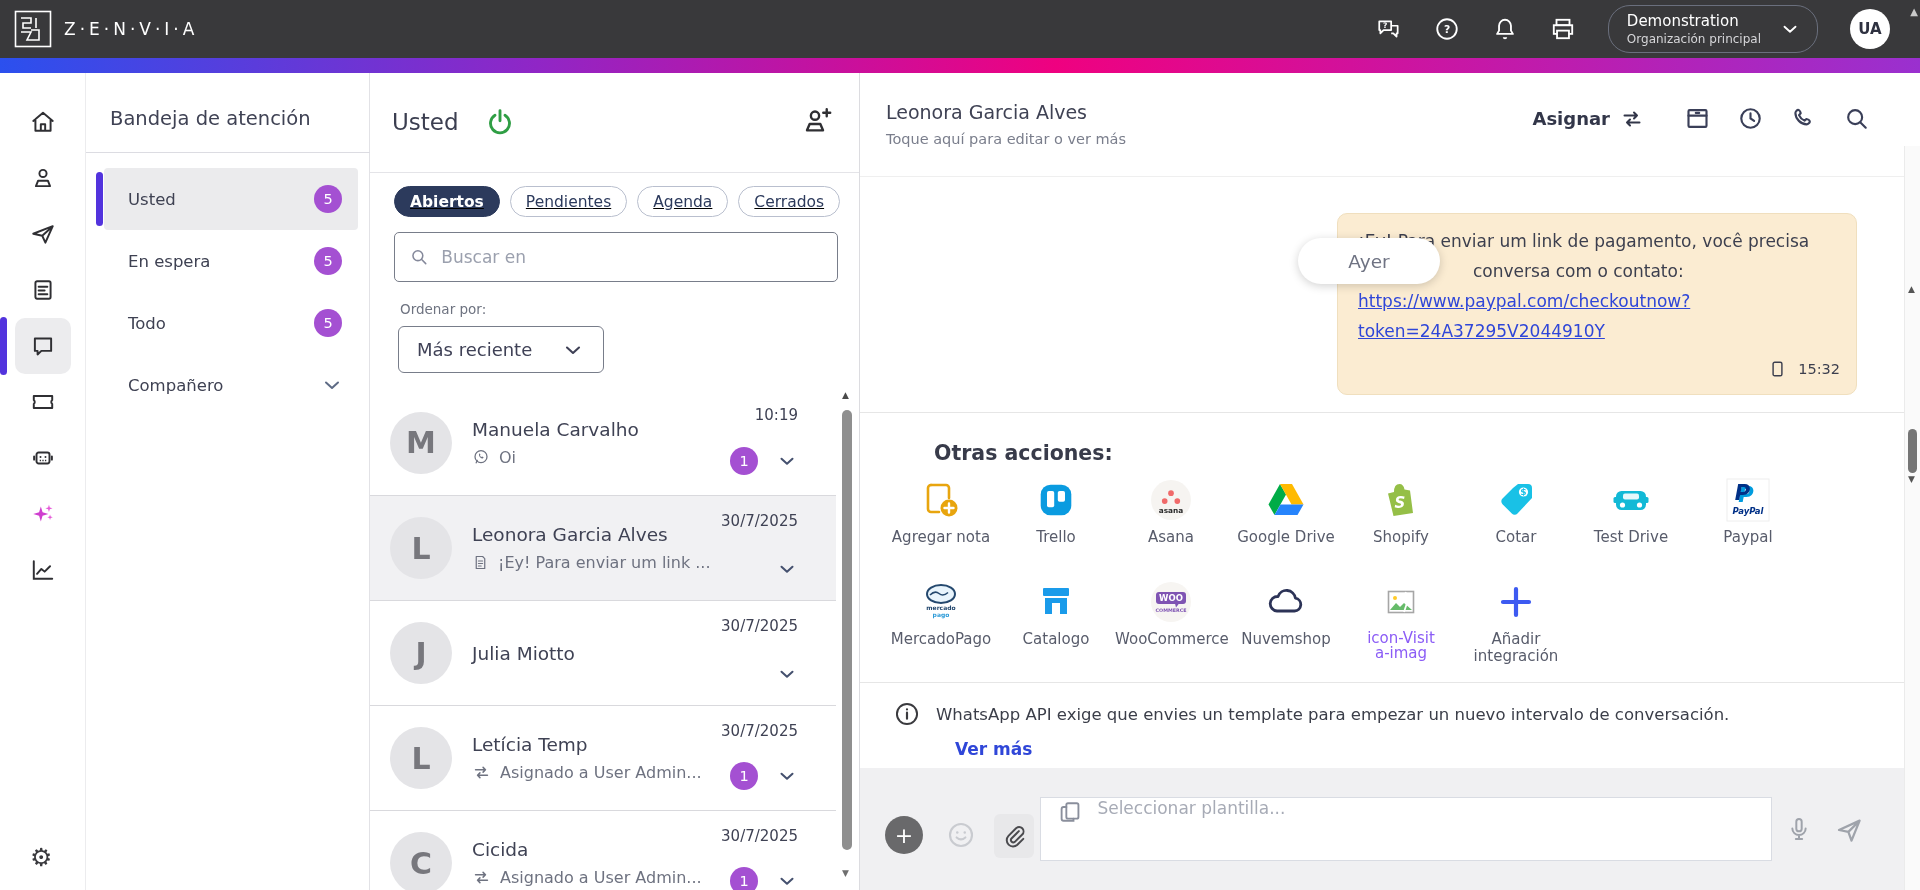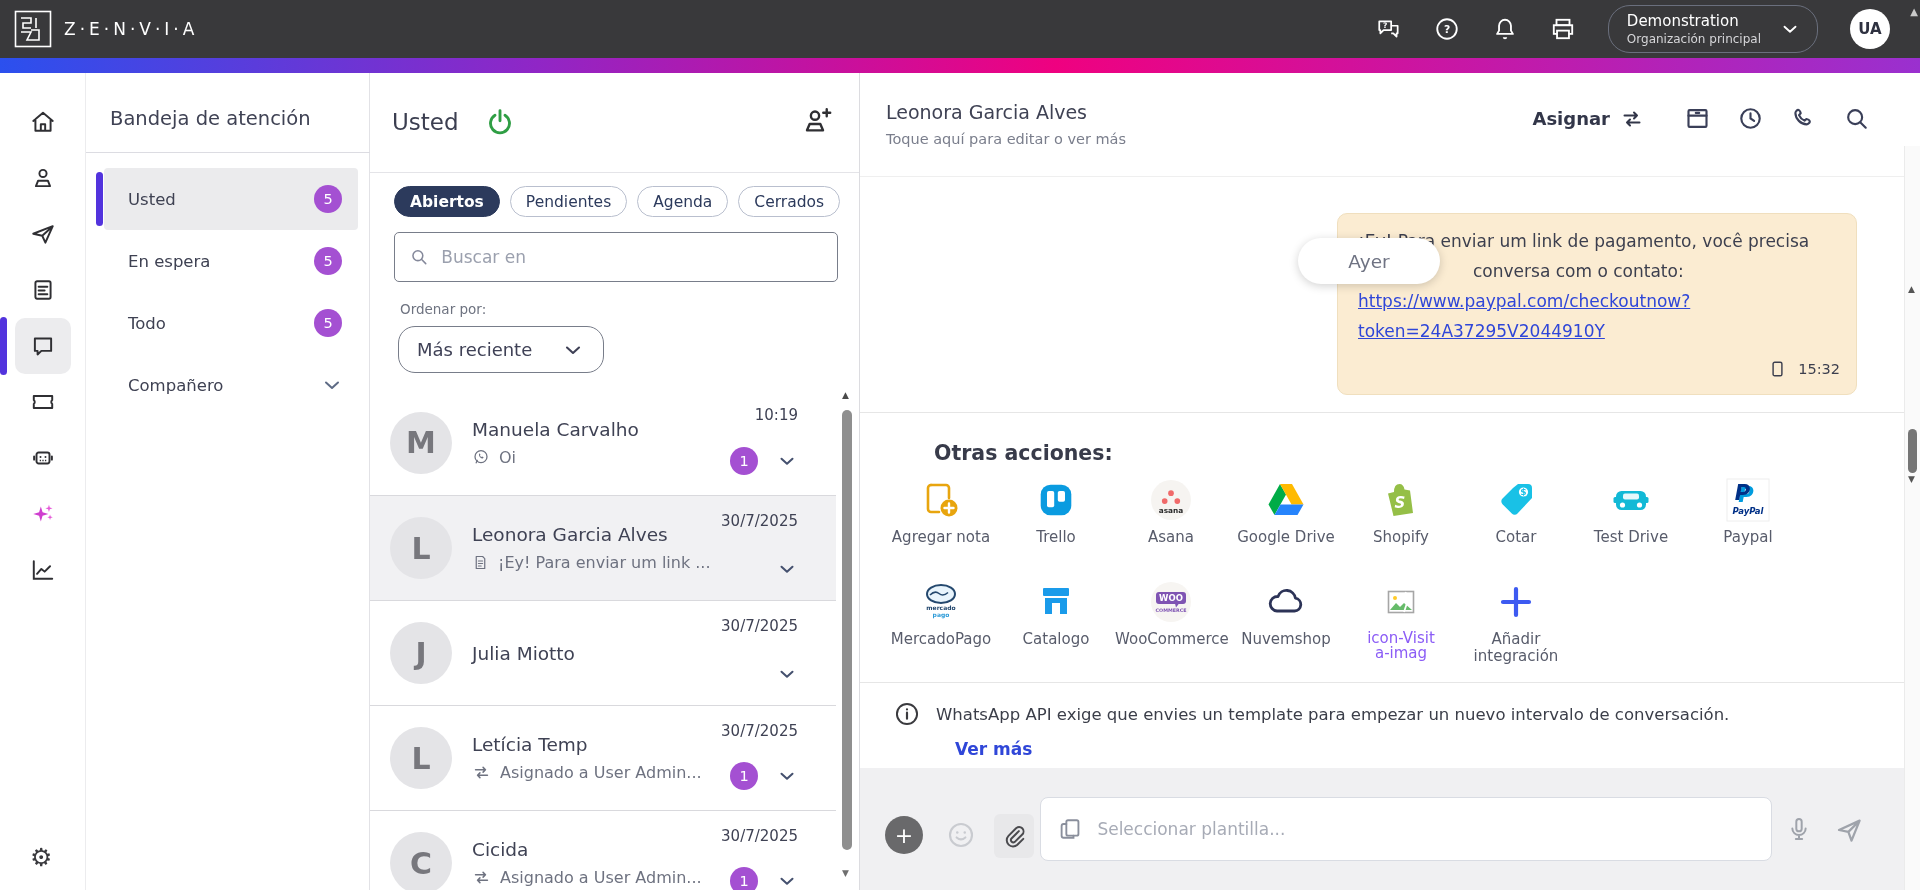--- a/index.html
+++ b/index.html
@@ -54,32 +54,32 @@
     display:flex; align-items:center; justify-content:center; }
   .inbox-item .ibadge { position:absolute; right:28px; top:50%; transform:translateY(-50%); }
   .inbox-item .ichev { position:absolute; right:26px; top:50%; transform:translateY(-50%); }
 
   
   .listpane { position:absolute; left:370px; top:0; width:490px; height:817px; background:#fff;
     border-right:1px solid #dcdce0; }
   .lp-title { position:absolute; left:22px; top:34px; font-size:23px; color:#3b3e50; display:flex; align-items:center; gap:26px; }
   .addp { position:absolute; right:26px; top:32px; cursor:pointer; }
   .lp-div { position:absolute; left:0; top:99px; width:100%; height:1px; background:#e4e4e8; }
-  .tabs { position:absolute; left:24px; top:113px; display:flex; gap:10px; }
+  .tabs { position:absolute; left:24px; top:113px; display:flex; gap:10px;text-decoration:underline; }
   .tab { height:31px; border-radius:16px; border:1px solid #b9bfce; color:#2c3a5c; font-size:15.5px;
     display:flex; align-items:center; padding:0 15px; cursor:pointer; background:#fff; }
   .tab.active { background:#2c3a5c; color:#fff; border-color:#2c3a5c; font-weight:bold; }
   .searchbox { position:absolute; left:24px; top:159px; width:444px; height:50px; border:1px solid #787d8a;
     border-radius:5px; display:flex; align-items:center; padding:0 14px; gap:12px; background:#fff; }
   .searchbox input { border:none; outline:none; font-size:17px; color:#3e4152; width:100%;
     font-family:inherit; }
   .searchbox input::placeholder { color:#9ba0ae; }
   .sort-label { position:absolute; left:30px; top:228px; font-size:13.5px; color:#6e7380; }
   .sortbox { position:absolute; left:28px; top:253px; width:206px; height:47px; border:1px solid #787d8a;
-    border-radius:17px; display:flex; align-items:center; justify-content:space-between; padding:0 18px;
+    border-radius:6px; display:flex; align-items:center; justify-content:space-between; padding:0 18px;
     font-size:18px; color:#3f4156; cursor:pointer; background:#fff; }
 
   .rows { position:absolute; left:0; top:317px; width:466px; height:500px; overflow:hidden; }
   .row { position:relative; height:105px; display:flex; align-items:center; padding-left:20px; cursor:pointer; }
   .row + .row { border-top:1px solid #d9d9dd; }
   .row.sel { background:#f1f1f3; }
   .rav { width:62px; height:62px; border-radius:50%; background:#e4e4e7; color:#77777d; font-weight:bold;
     font-size:30px; display:flex; align-items:center; justify-content:center; flex:0 0 auto; }
   .rtxt { margin-left:20px; }
   .rname { font-size:18.5px; color:#3f4254; }
@@ -125,21 +125,21 @@
   .ntext { position:absolute; left:76px; top:22px; font-size:16.5px; color:#3b3e49; }
   .nlink { position:absolute; left:95px; top:56px; font-size:17px; font-weight:bold; color:#2f46d8; cursor:pointer; }
 
   .composer { position:absolute; left:0; top:695px; width:100%; height:122px; background:#f0f0f2; }
   .plusbtn { position:absolute; left:25px; top:48px; width:38px; height:38px; border-radius:50%; background:#69696b;
     color:#fff; font-size:22px; display:flex; align-items:center; justify-content:center; cursor:pointer; }
   .emojibtn { position:absolute; left:86px; top:52px; cursor:pointer; }
   .clipbtn { position:absolute; left:134px; top:46px; width:40px; height:44px; background:#e8e8ea; border-radius:6px;
     display:flex; align-items:center; justify-content:center; cursor:pointer; }
   .tmplinput { position:absolute; left:180px; top:29px; width:732px; height:64px; background:#fff;
-    border:1px solid #d9dce3; border-radius:8px; display:flex; align-items:center; padding:0 16px; gap:14px; }
+    border:1px solid #d9dce3; border-radius:0; display:flex; align-items:flex-start; padding:0 16px; gap:14px; }
   .tmplinput input { border:none; outline:none; font-size:17px; width:100%; color:#3e4152; font-family:inherit; }
   .tmplinput input::placeholder { color:#a7abb6; }
   .micbtn { position:absolute; left:925px; top:47px; cursor:pointer; }
   .sendbtn { position:absolute; left:974px; top:47px; cursor:pointer; }
 
   
   .pscroll { position:absolute; left:1904px; top:73px; width:16px; height:817px; background:#fafafa;
     border-left:1px solid #ebebeb; }
   .ps-up { position:absolute; top:138px; left:3px; color:#555; font-size:9px; cursor:pointer; }
   .ps-thumb { position:absolute; top:283px; left:3px; width:9px; height:44px; background:#757575; border-radius:5px; cursor:pointer; }

